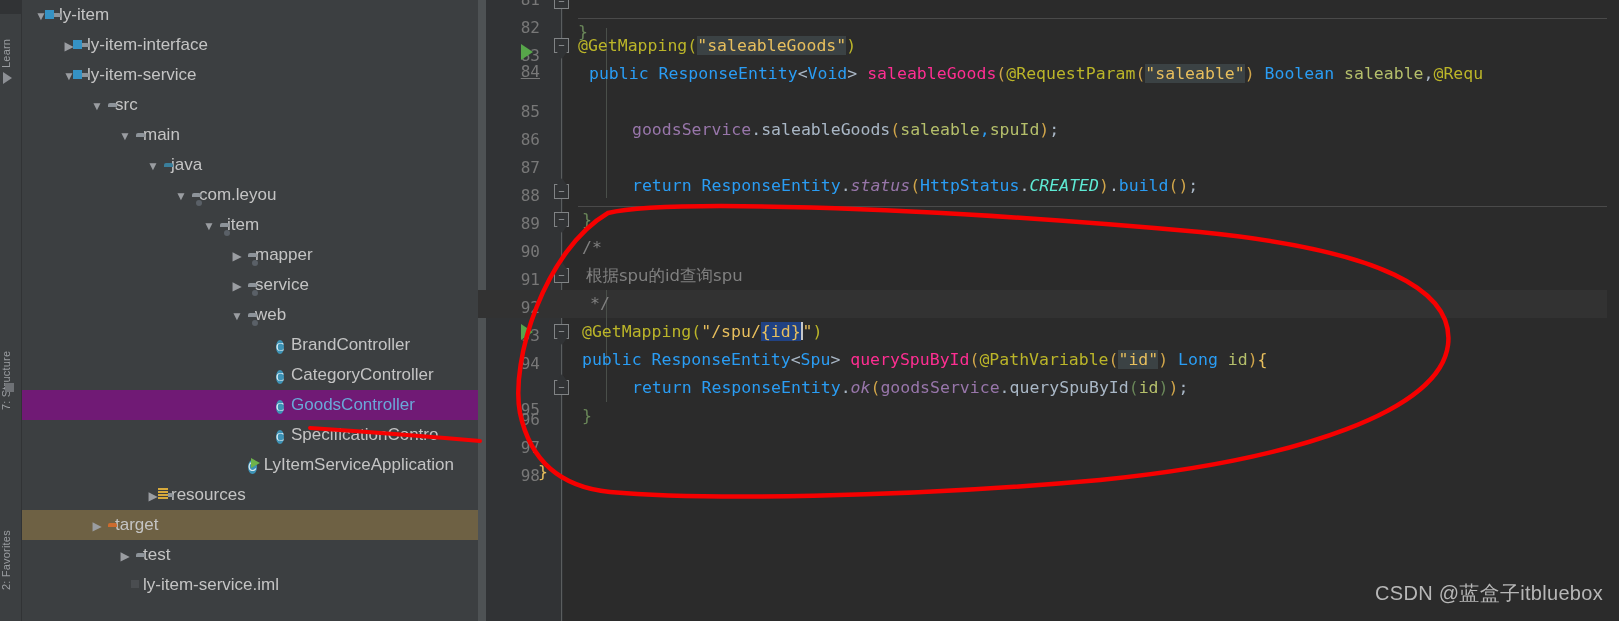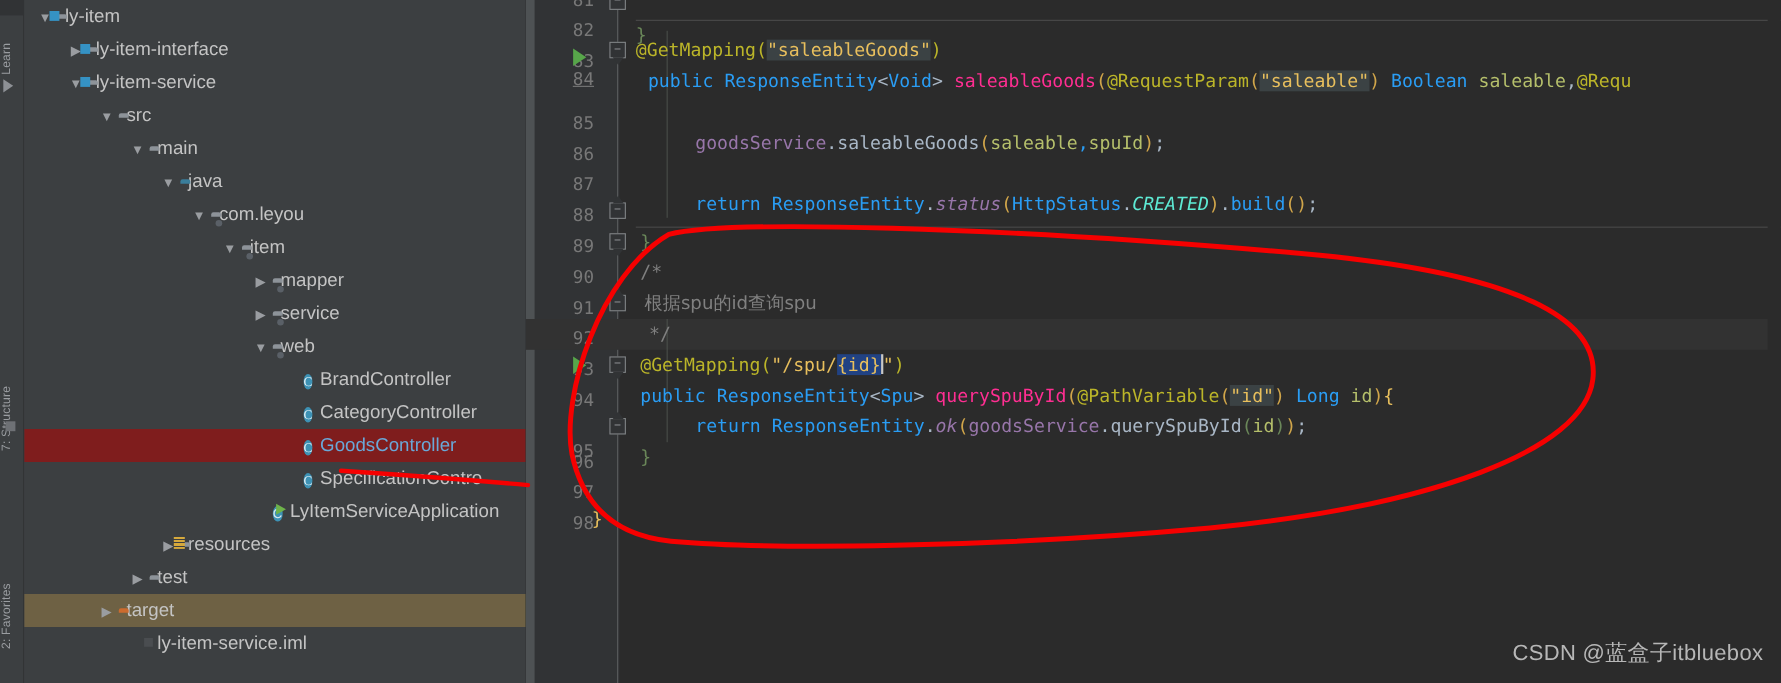--- a/index.html
+++ b/index.html
@@ -42,21 +42,21 @@
 
   
   .tree {
     position: absolute; left: 22px; top: 0; width: 456px; height: 621px;
     background: #3c3f41; overflow: hidden;
   }
   .row {
     position: relative; height: 30px; line-height: 30px;
     white-space: nowrap; color: #bbbbbb; font-size: 17px;
   }
-  .row.sel { background: #7f1d1d; }
+  .row.sel { background: #701a75; }
   .row.target-row { background: #6e6144; }
   .row .label { color: #c4c4c4; }
   .row.sel .label { color: #6aa8d8; }
   .twisty {
     display:inline-block; width: 22px; text-align:center;
     color:#9a9da1; font-size: 12px; vertical-align: middle;
   }
   .ico { display:inline-block; vertical-align: middle; margin-right: 7px; position: relative; }
 
   
@@ -219,22 +219,22 @@
         <div class="row"><span style="display:inline-block;width:176px"></span><span class="twisty">▼</span><span class="ico"><span class="folder pkg"></span></span><span class="label">item</span></div>
         <div class="row"><span style="display:inline-block;width:204px"></span><span class="twisty">▶</span><span class="ico"><span class="folder pkg"></span></span><span class="label">mapper</span></div>
         <div class="row"><span style="display:inline-block;width:204px"></span><span class="twisty">▶</span><span class="ico"><span class="folder pkg"></span></span><span class="label">service</span></div>
         <div class="row"><span style="display:inline-block;width:204px"></span><span class="twisty">▼</span><span class="ico"><span class="folder pkg"></span></span><span class="label">web</span></div>
         <div class="row"><span style="display:inline-block;width:232px"></span><span class="twisty"></span><span class="ico"><span class="cls">C</span></span><span class="label">BrandController</span></div>
         <div class="row"><span style="display:inline-block;width:232px"></span><span class="twisty"></span><span class="ico"><span class="cls">C</span></span><span class="label">CategoryController</span></div>
         <div class="row sel"><span style="display:inline-block;width:232px"></span><span class="twisty"></span><span class="ico"><span class="cls">C</span></span><span class="label">GoodsController</span></div>
         <div class="row"><span style="display:inline-block;width:232px"></span><span class="twisty"></span><span class="ico"><span class="cls">C</span></span><span class="label">SpecificationContro</span></div>
         <div class="row"><span style="display:inline-block;width:204px"></span><span class="twisty"></span><span class="ico"><span class="springico">C</span></span><span class="label">LyItemServiceApplication</span></div>
         <div class="row"><span style="display:inline-block;width:120px"></span><span class="twisty">▶</span><span class="ico"><span class="folder res"></span></span><span class="label">resources</span></div>
+        <div class="row target-row"><span style="display:inline-block;width:64px"></span><span class="twisty">▶</span><span class="ico"><span class="folder orange"></span></span><span class="label">target</span></div>
         <div class="row"><span style="display:inline-block;width:92px"></span><span class="twisty">▶</span><span class="ico"><span class="folder"></span></span><span class="label">test</span></div>
-        <div class="row target-row"><span style="display:inline-block;width:64px"></span><span class="twisty">▶</span><span class="ico"><span class="folder orange"></span></span><span class="label">target</span></div>
         <div class="row"><span style="display:inline-block;width:92px"></span><span class="twisty"></span><span class="ico"><span class="iml"></span></span><span class="label">ly-item-service.iml</span></div>
       </div>
   </div>
 
   <div class="editor">
     <div class="gutter-bg"></div>
     <div class="edge-strip"></div>
     <div class="foldrule"></div>
 
     <div class="codeline caretline" style="top:290px;"></div>

